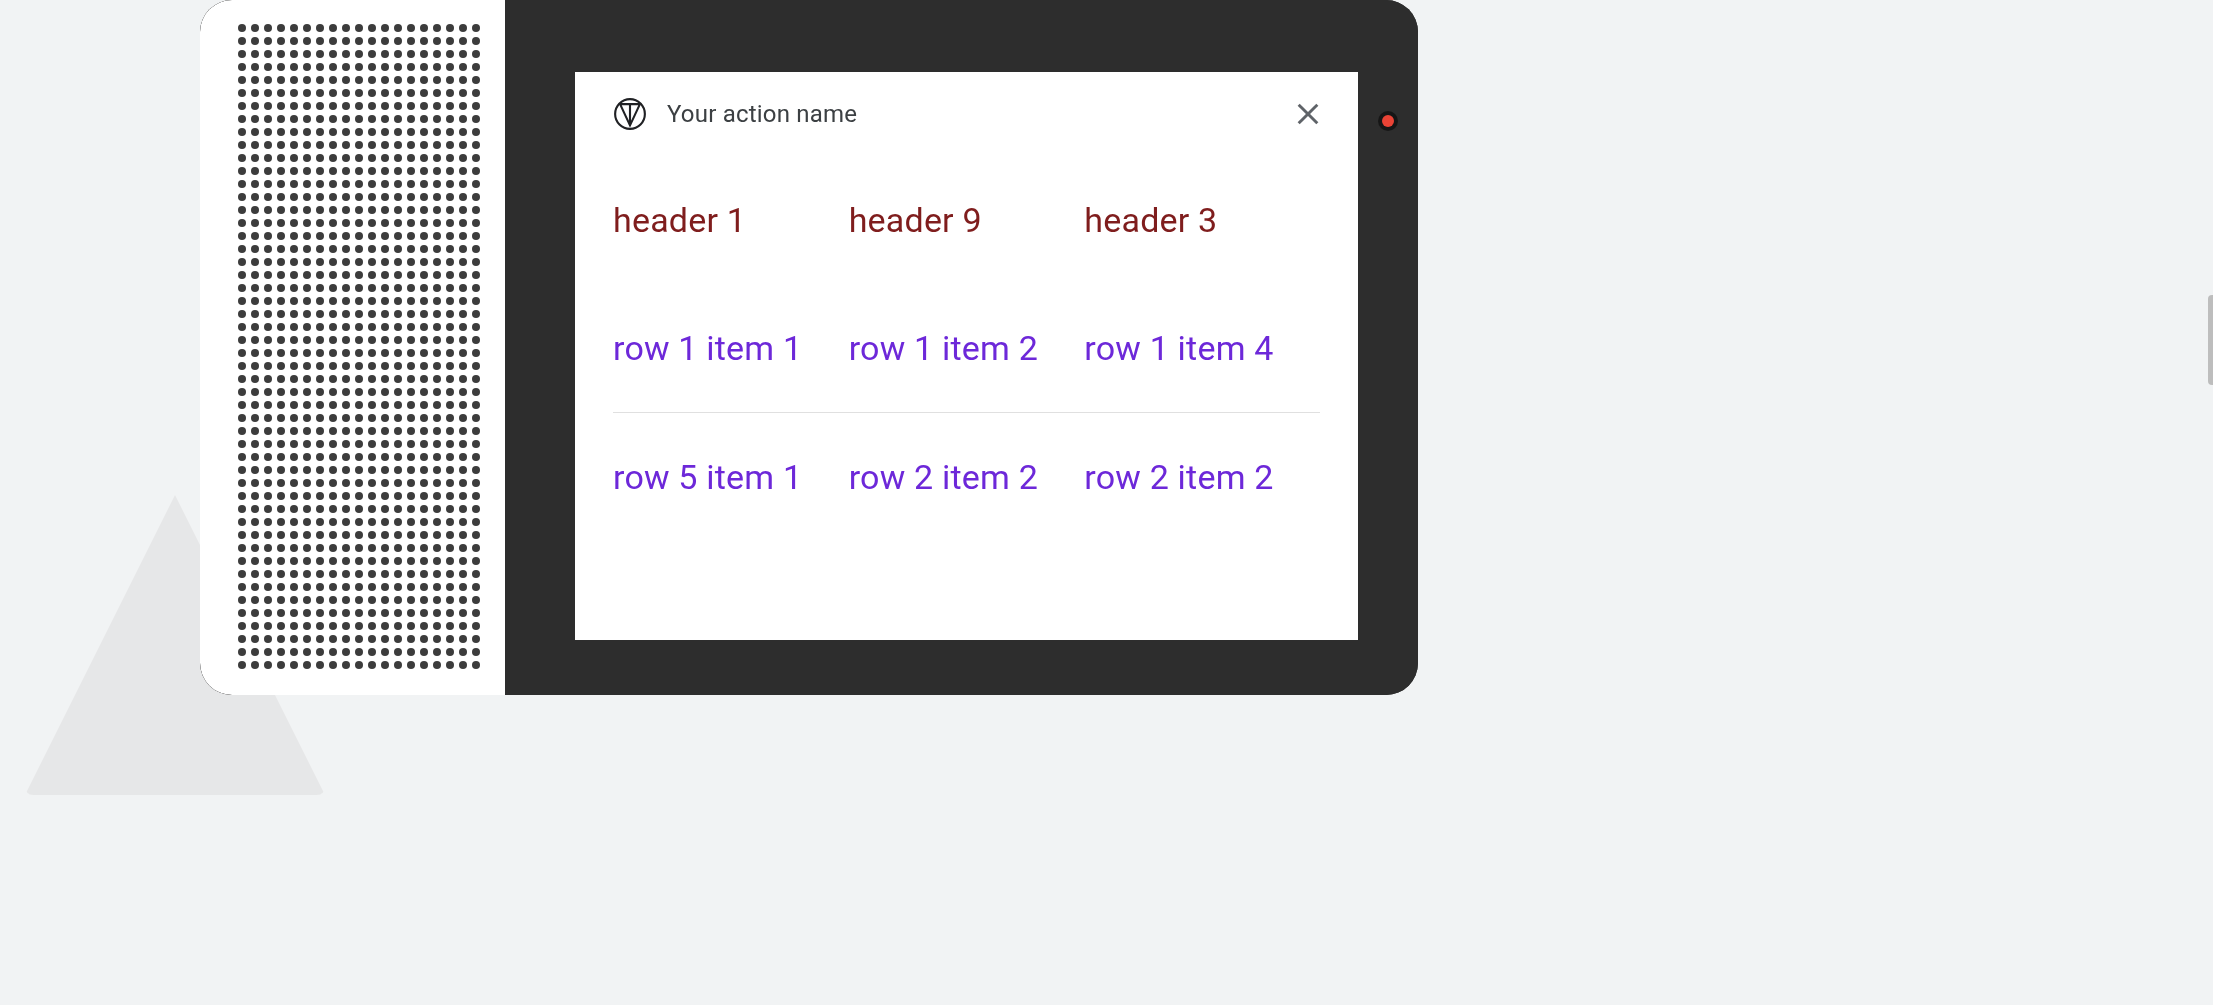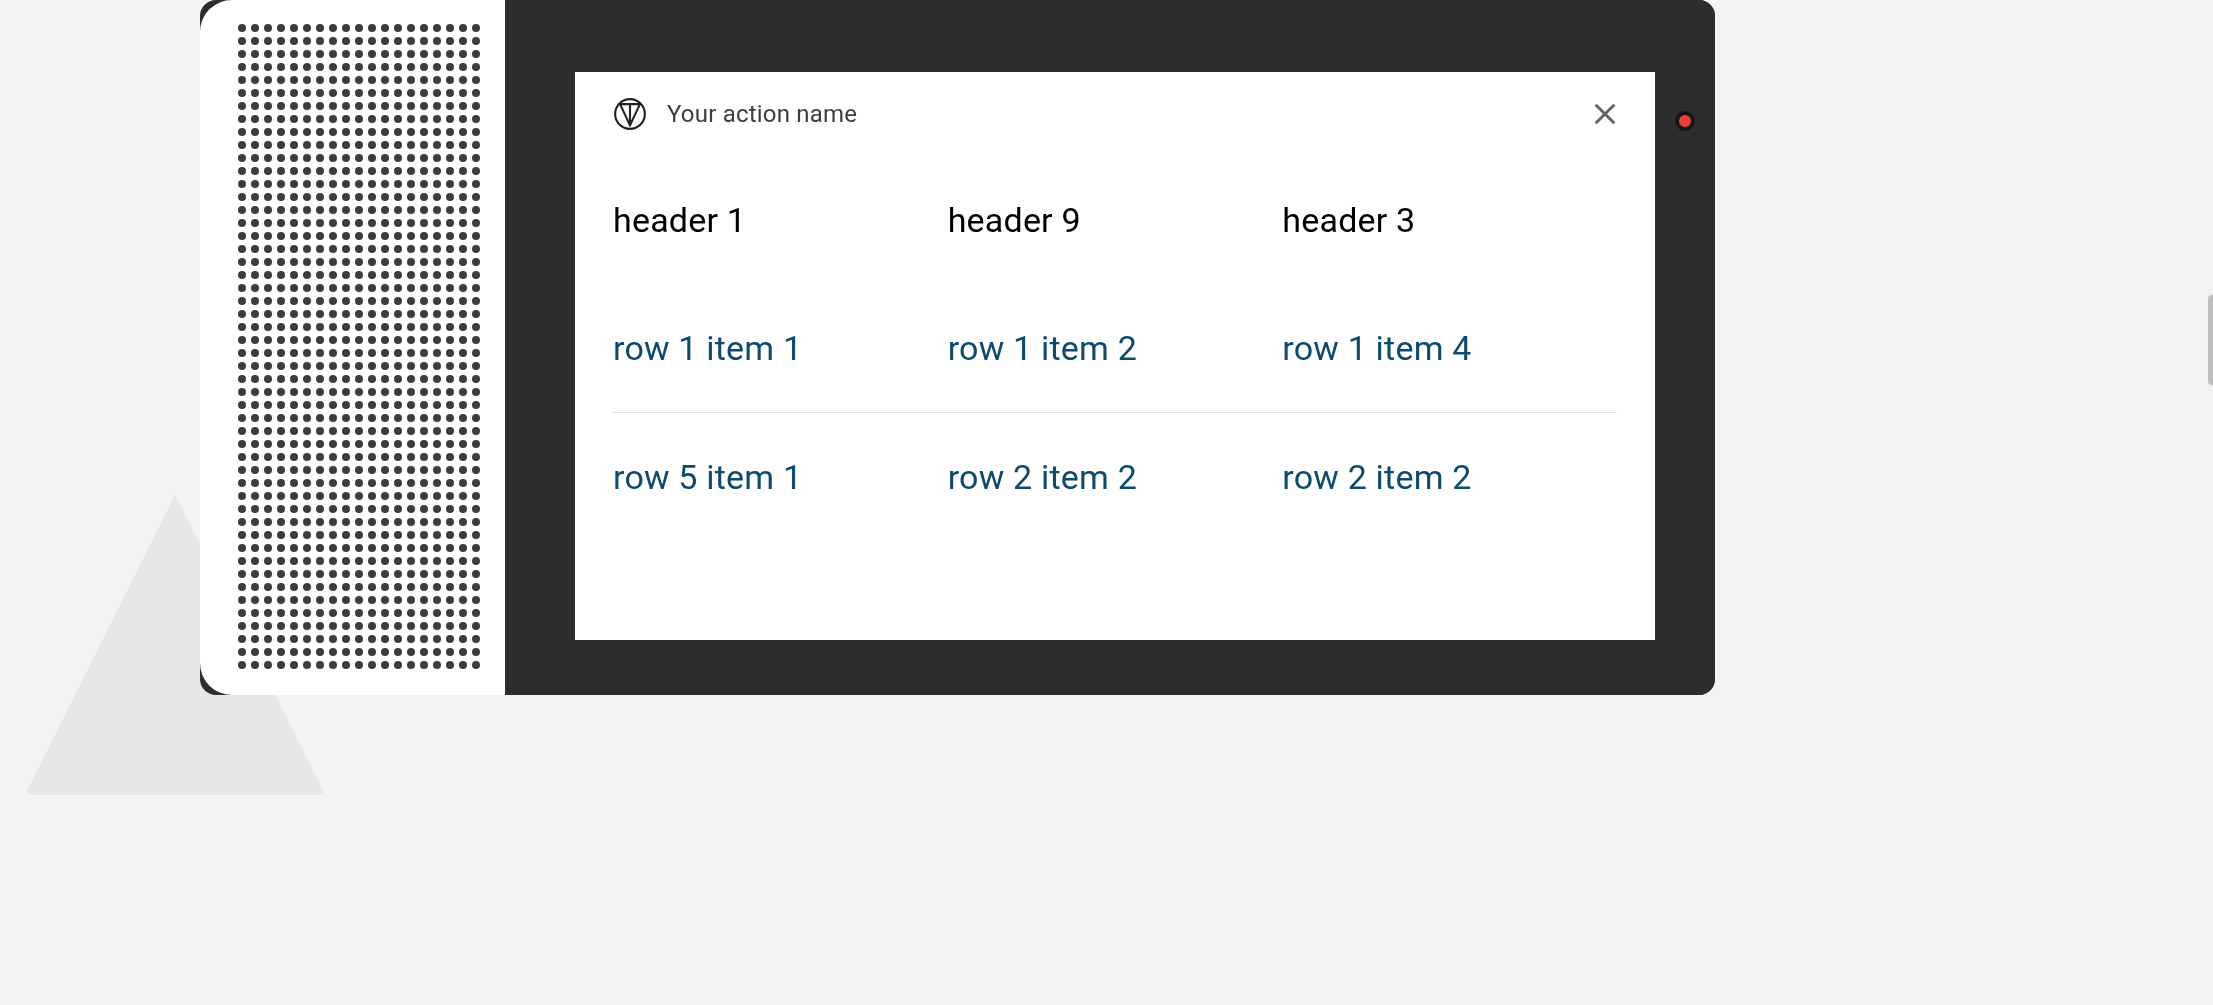--- a/index.html
+++ b/index.html
@@ -22,24 +22,24 @@
     clip-path: polygon(0% 100%, 100% 100%, 50% 0%);
     opacity: 0.6;
     border-radius: 8px;
   }
 
   
   .device {
     position: absolute;
     left: 200px;
     top: 0px;
-    width: 1515px;
+    width: 1218px;
     height: 695px;
     background: #2d2d2d;
-    border-radius: 16px;
+    border-radius: 32px;
     display: flex;
     overflow: hidden;
   }
 
   
   .speaker-panel {
     width: 305px;
     height: 100%;
     background: #ffffff;
     position: relative;
@@ -143,25 +143,25 @@
   .data-table th,
   .data-table td {
     text-align: left;
     font-weight: 400;
     padding: 44px 0 44px 0;
     border-bottom: 1px solid #e0e0e0;
     font-size: 34px;
     letter-spacing: 0.2px;
   }
   .data-table th {
-    color: #000000;
+    color: #7f1d1d;
     margin-left: 36px;
   }
   .data-table td {
-    color: #0c4a6e;
+    color: #6d28d9;
   }
   .data-table tr:last-child td,
   .data-table tr:last-child th {
     border-bottom: none;
   }
   
 
   
   .scroll-hint {
     position: absolute;

